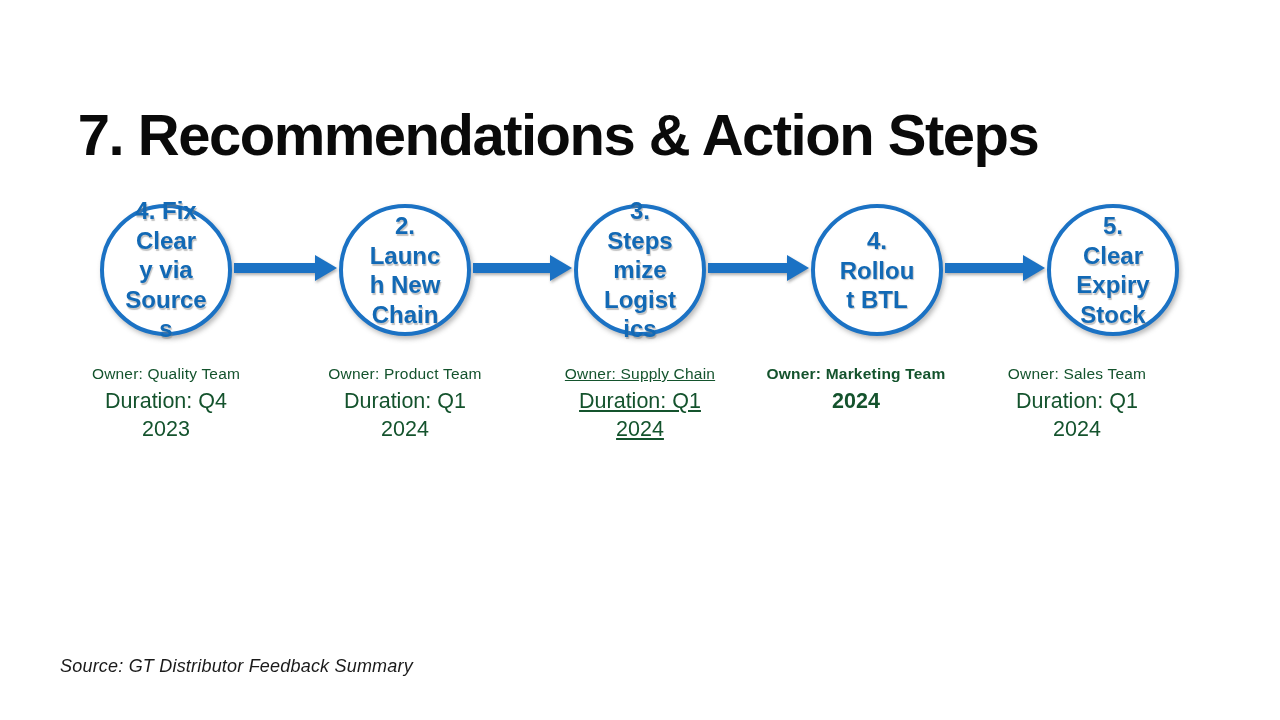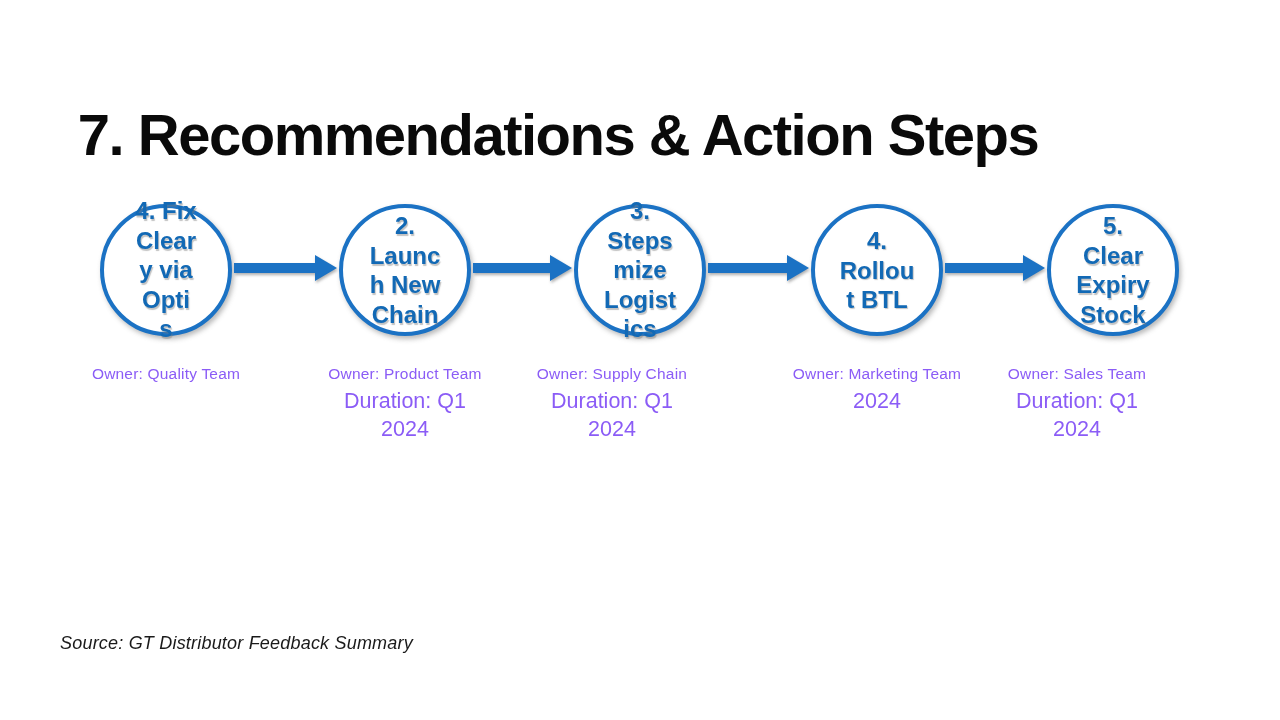--- a/index.html
+++ b/index.html
@@ -69,64 +69,64 @@
     height: 0;
     border-top: 13px solid transparent;
     border-bottom: 13px solid transparent;
     border-left: 22px solid var(--accent, #1b72c4);
   }
   .step-label {
     position: absolute;
     top: 364px;
     width: 250px;
     text-align: center;
-    color: #8b5cf6;
+    color: #14532d;
   }
   .owner-line {
     font-size: 15.5px;
     line-height: 20px;
     margin-bottom: 3px;
     letter-spacing: 0.2px;
   }
   .duration-line {
     font-size: 21.5px;
     line-height: 28px;
   }
   .source-note {
     position: absolute;
     left: 60px;
-    top: 633px;
+    top: 656px;
     font-size: 18px;
     font-style: italic;
     letter-spacing: 0.2px;
     color: #1a1a1a;
   }
   
   .c1 { left: 100px; }  .c2 { left: 339px; }  .c3 { left: 574px; }
   .c4 { left: 811px; }  .c5 { left: 1047px; }
-  .l1 { left: 41px; }   .l2 { left: 280px; }  .l3 { left: 487px; }
-  .l4 { left: 752px; }  .l5 { left: 952px; }
+  .l1 { left: 41px; }   .l2 { left: 280px; }  .l3 { left: 515px; text-decoration: underline; }
+  .l4 { left: 731px; font-weight: bold; }  .l5 { left: 952px; }
   .a1 { left: 234px; width: 103px; }
   .a2 { left: 473px; width: 99px; }
   .a3 { left: 708px; width: 101px; }
   .a4 { left: 945px; width: 100px; }
 </style>
 </head>
 <body>
 
 <div class="slide">
 
   <h1 class="slide-title">7. Recommendations &amp; Action Steps</h1>
 
   <div class="step-circle c1">
     <div class="circle-text">
       <div>4. Fix</div>
       <div>Clear</div>
       <div>y via</div>
-      <div>Opti</div>
+      <div>Source</div>
       <div>s</div>
     </div>
   </div>
 
   <div class="flow-arrow a1">
     <div class="shaft"></div>
     <div class="head"></div>
   </div>
 
   <div class="step-circle c2">
@@ -175,20 +175,22 @@
     <div class="circle-text">
       <div>5.</div>
       <div>Clear</div>
       <div>Expiry</div>
       <div>Stock</div>
     </div>
   </div>
 
   <div class="step-label l1">
     <div class="owner-line">Owner: Quality Team</div>
+    <div class="duration-line">Duration: Q4</div>
+    <div class="duration-line">2023</div>
   </div>
 
   <div class="step-label l2">
     <div class="owner-line">Owner: Product Team</div>
     <div class="duration-line">Duration: Q1</div>
     <div class="duration-line">2024</div>
   </div>
 
   <div class="step-label l3">
     <div class="owner-line">Owner: Supply Chain</div>

